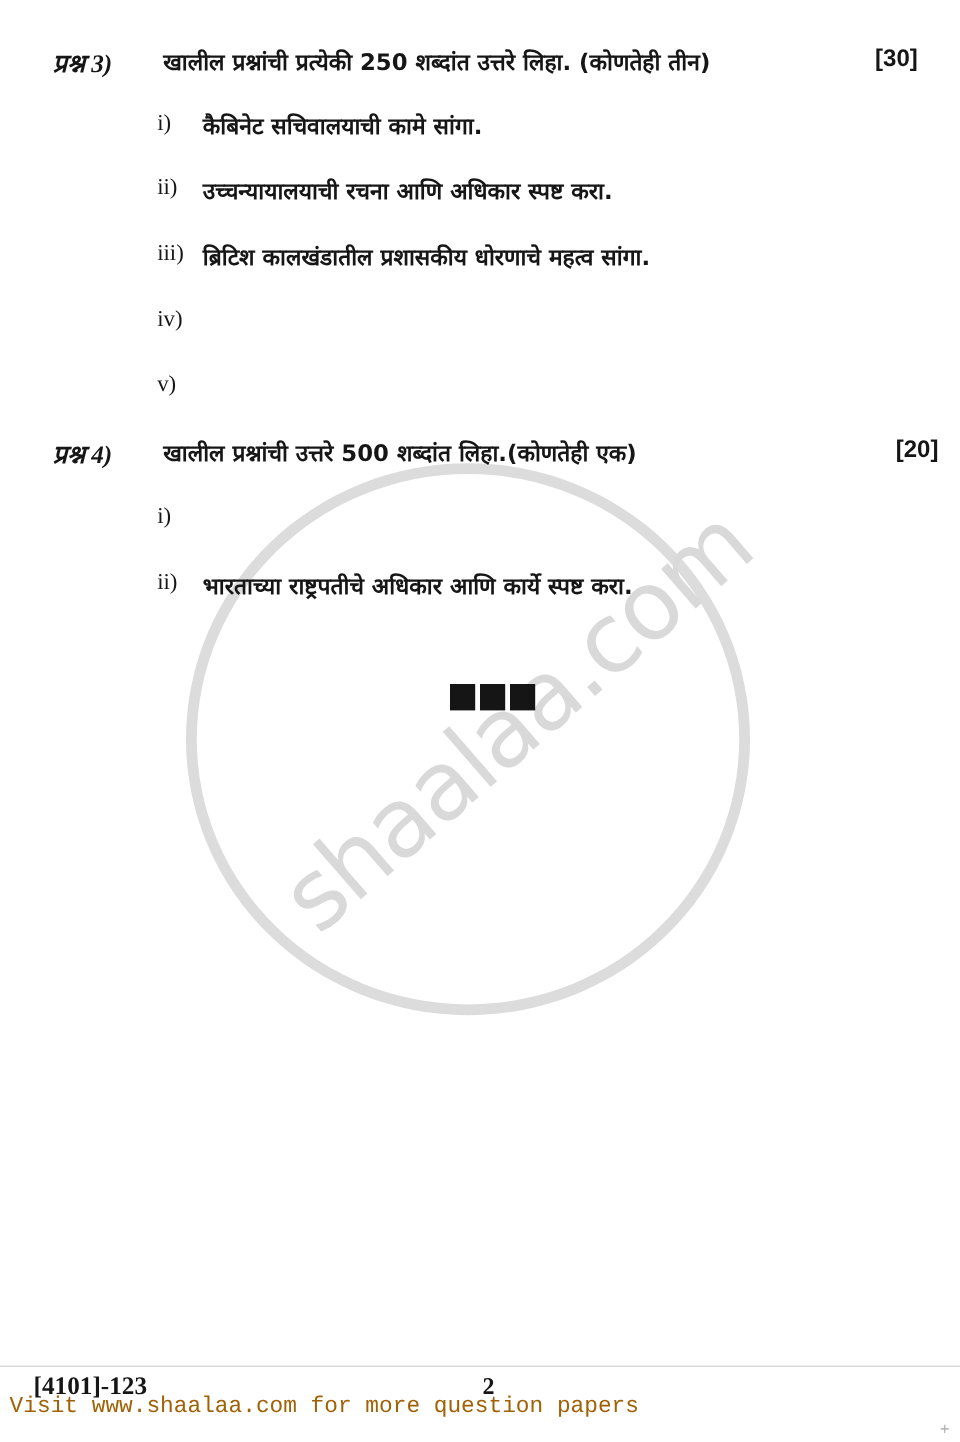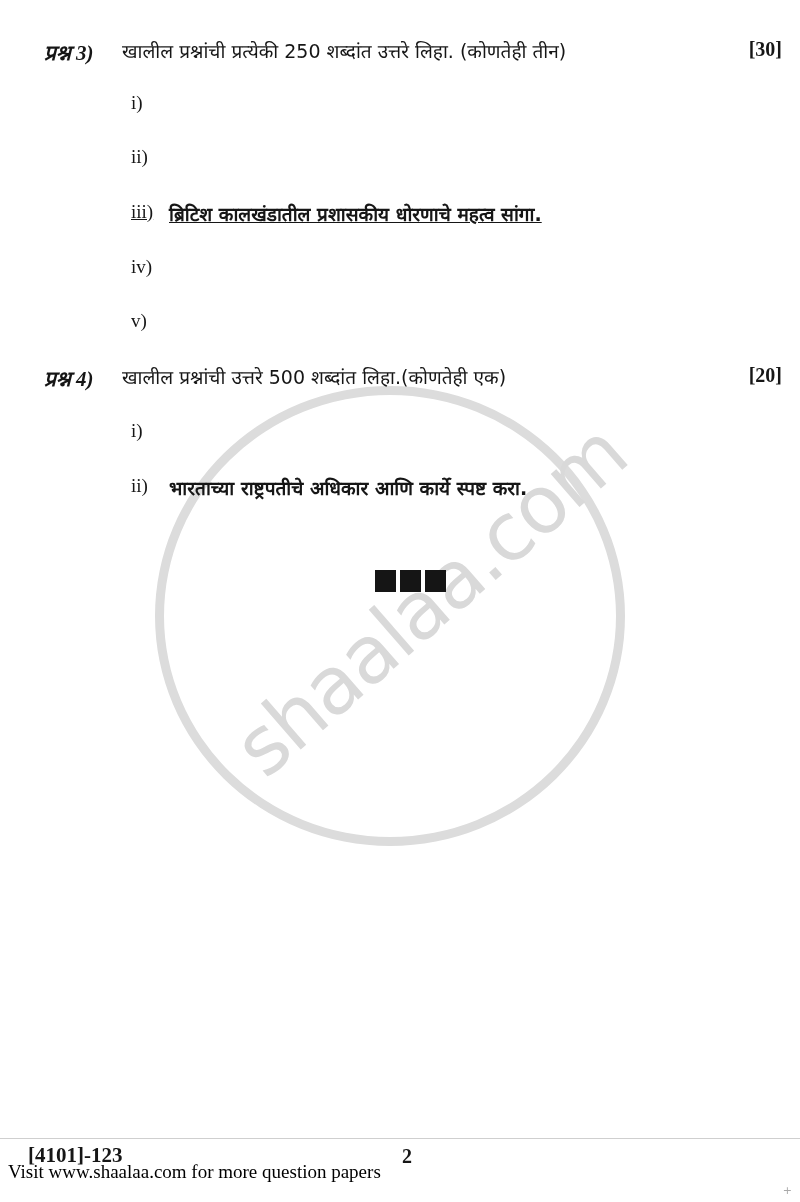--- a/index.html
+++ b/index.html
@@ -62,54 +62,54 @@
     position: absolute;
     left: 44px;
     font-family: "Liberation Serif", serif;
     font-style: italic;
     font-weight: 700;
     font-size: 21px;
     white-space: nowrap;
   }
   .q-head-text {
     position: absolute;
-    left: 122px;
-    font-size: 19px;
-    font-weight: 400;
+    left: 136px;
+    font-size: 19px;
+    font-weight: 700;
     white-space: nowrap;
   }
   .q-marks {
     position: absolute;
     right: 18px;
     width: 70px;
     text-align: right;
-    font-family: Liberation Serif, serif;
+    font-family: Liberation Sans, sans-serif;
     font-weight: 700;
     font-size: 20px;
   }
   .sub-numeral {
     position: absolute;
     left: 131px;
     font-family: "Liberation Serif", serif;
     font-size: 19px;
     white-space: nowrap;
   }
   .sub-text {
     position: absolute;
     left: 169px;
     font-size: 19px;
     font-weight: 600;
     white-space: nowrap;
   }
 
   
-  .t-q3   { top: 38px; }
+  .t-q3   { top: 38px; text-align: center; }
   .t-q3i  { top: 92px; }
   .t-q3ii { top: 146px; }
-  .t-q3iii{ top: 201px; text-decoration: underline; }
+  .t-q3iii{ top: 201px; }
   .t-q3iv { top: 256px; }
   .t-q3v  { top: 310px; }
   .t-q4   { top: 364px; }
   .t-q4i  { top: 420px; }
   .t-q4ii { top: 475px; }
 
   
   .end-marker {
     position: absolute;
     left: 375px;
@@ -149,23 +149,23 @@
     box-sizing: border-box;
     text-align: center;
     font-family: "Liberation Serif", serif;
     font-weight: 600;
     font-size: 20px;
   }
   .site-note {
     position: absolute;
     left: 8px;
     top: 1161px;
-    font-family: Liberation Serif, serif;
-    font-size: 19px;
-    color: #000000;
+    font-family: Liberation Mono, monospace;
+    font-size: 19px;
+    color: #a16207;
     white-space: nowrap;
   }
   .corner-mark {
     position: absolute;
     right: 8px;
     top: 1184px;
     font-size: 11px;
     color: #a9a9a9;
   }
 </style>
@@ -179,22 +179,24 @@
     <div class="wm-text">shaalaa.com</div>
   </div>
 
   <div class="content">
 
     <div class="q-head-label t-q3">प्रश्न 3)</div>
     <div class="q-head-text t-q3">खालील प्रश्नांची प्रत्येकी 250 शब्दांत उत्तरे लिहा. (कोणतेही तीन)</div>
     <div class="q-marks t-q3">[30]</div>
 
     <div class="sub-numeral t-q3i">i)</div>
+    <div class="sub-text t-q3i">कैबिनेट सचिवालयाची कामे सांगा.</div>
 
     <div class="sub-numeral t-q3ii">ii)</div>
+    <div class="sub-text t-q3ii">उच्चन्यायालयाची रचना आणि अधिकार स्पष्ट करा.</div>
 
     <div class="sub-numeral t-q3iii">iii)</div>
     <div class="sub-text t-q3iii">ब्रिटिश कालखंडातील प्रशासकीय धोरणाचे महत्व सांगा.</div>
 
     <div class="sub-numeral t-q3iv">iv)</div>
 
     <div class="sub-numeral t-q3v">v)</div>
 
     <div class="q-head-label t-q4">प्रश्न 4)</div>
     <div class="q-head-text t-q4">खालील प्रश्नांची उत्तरे 500 शब्दांत लिहा.(कोणतेही एक)</div>

